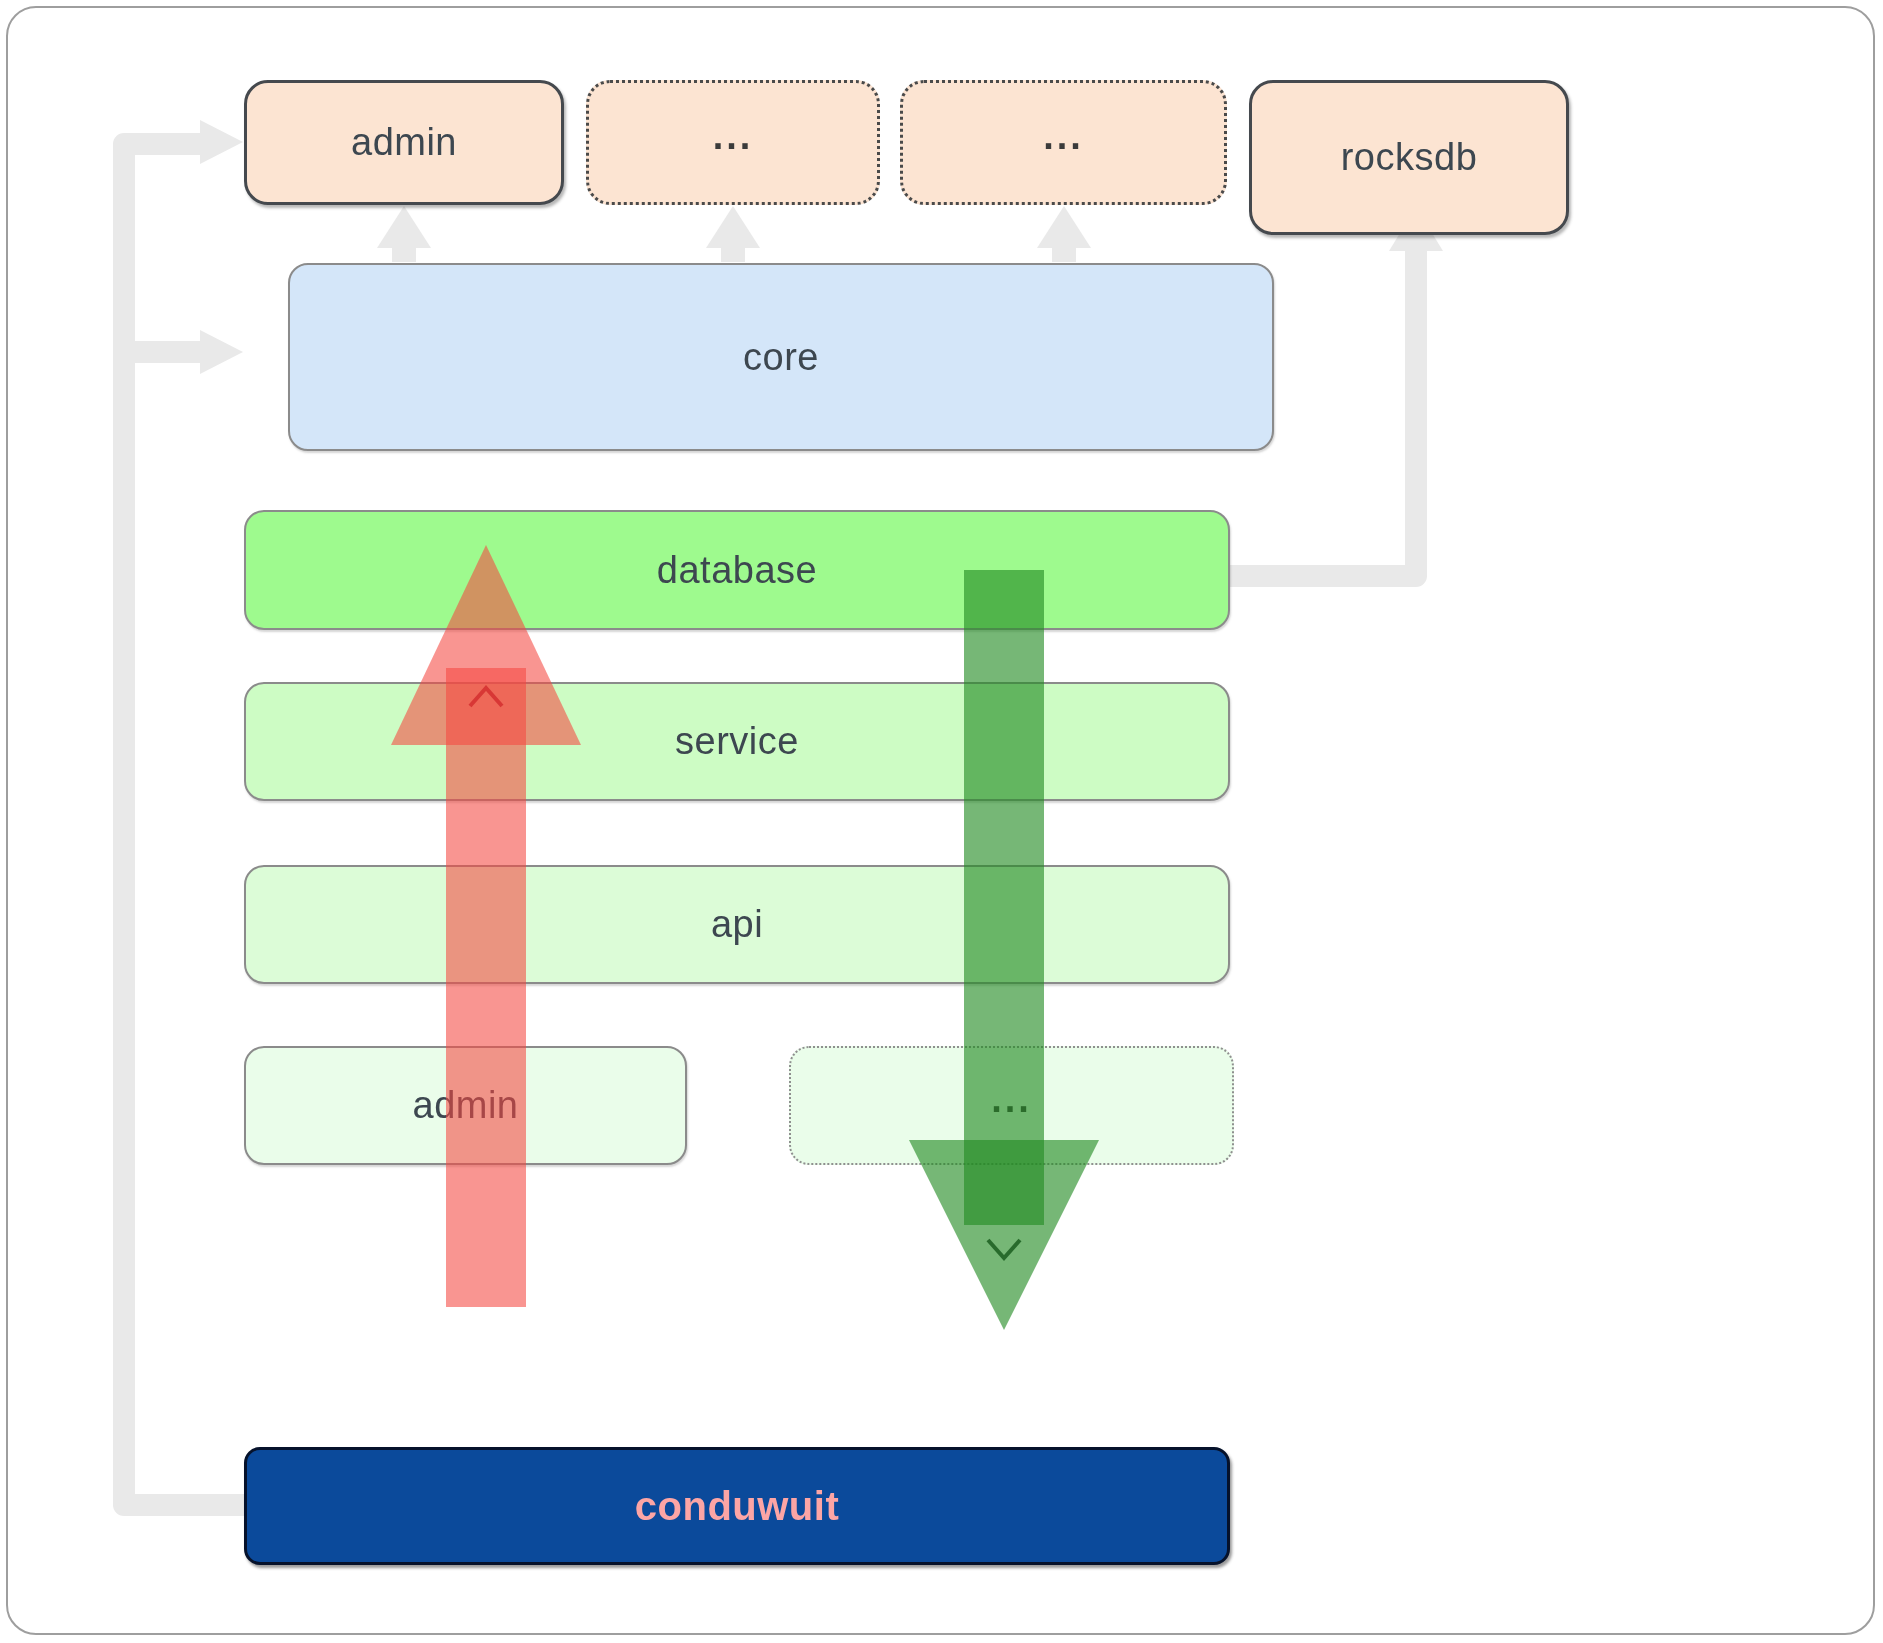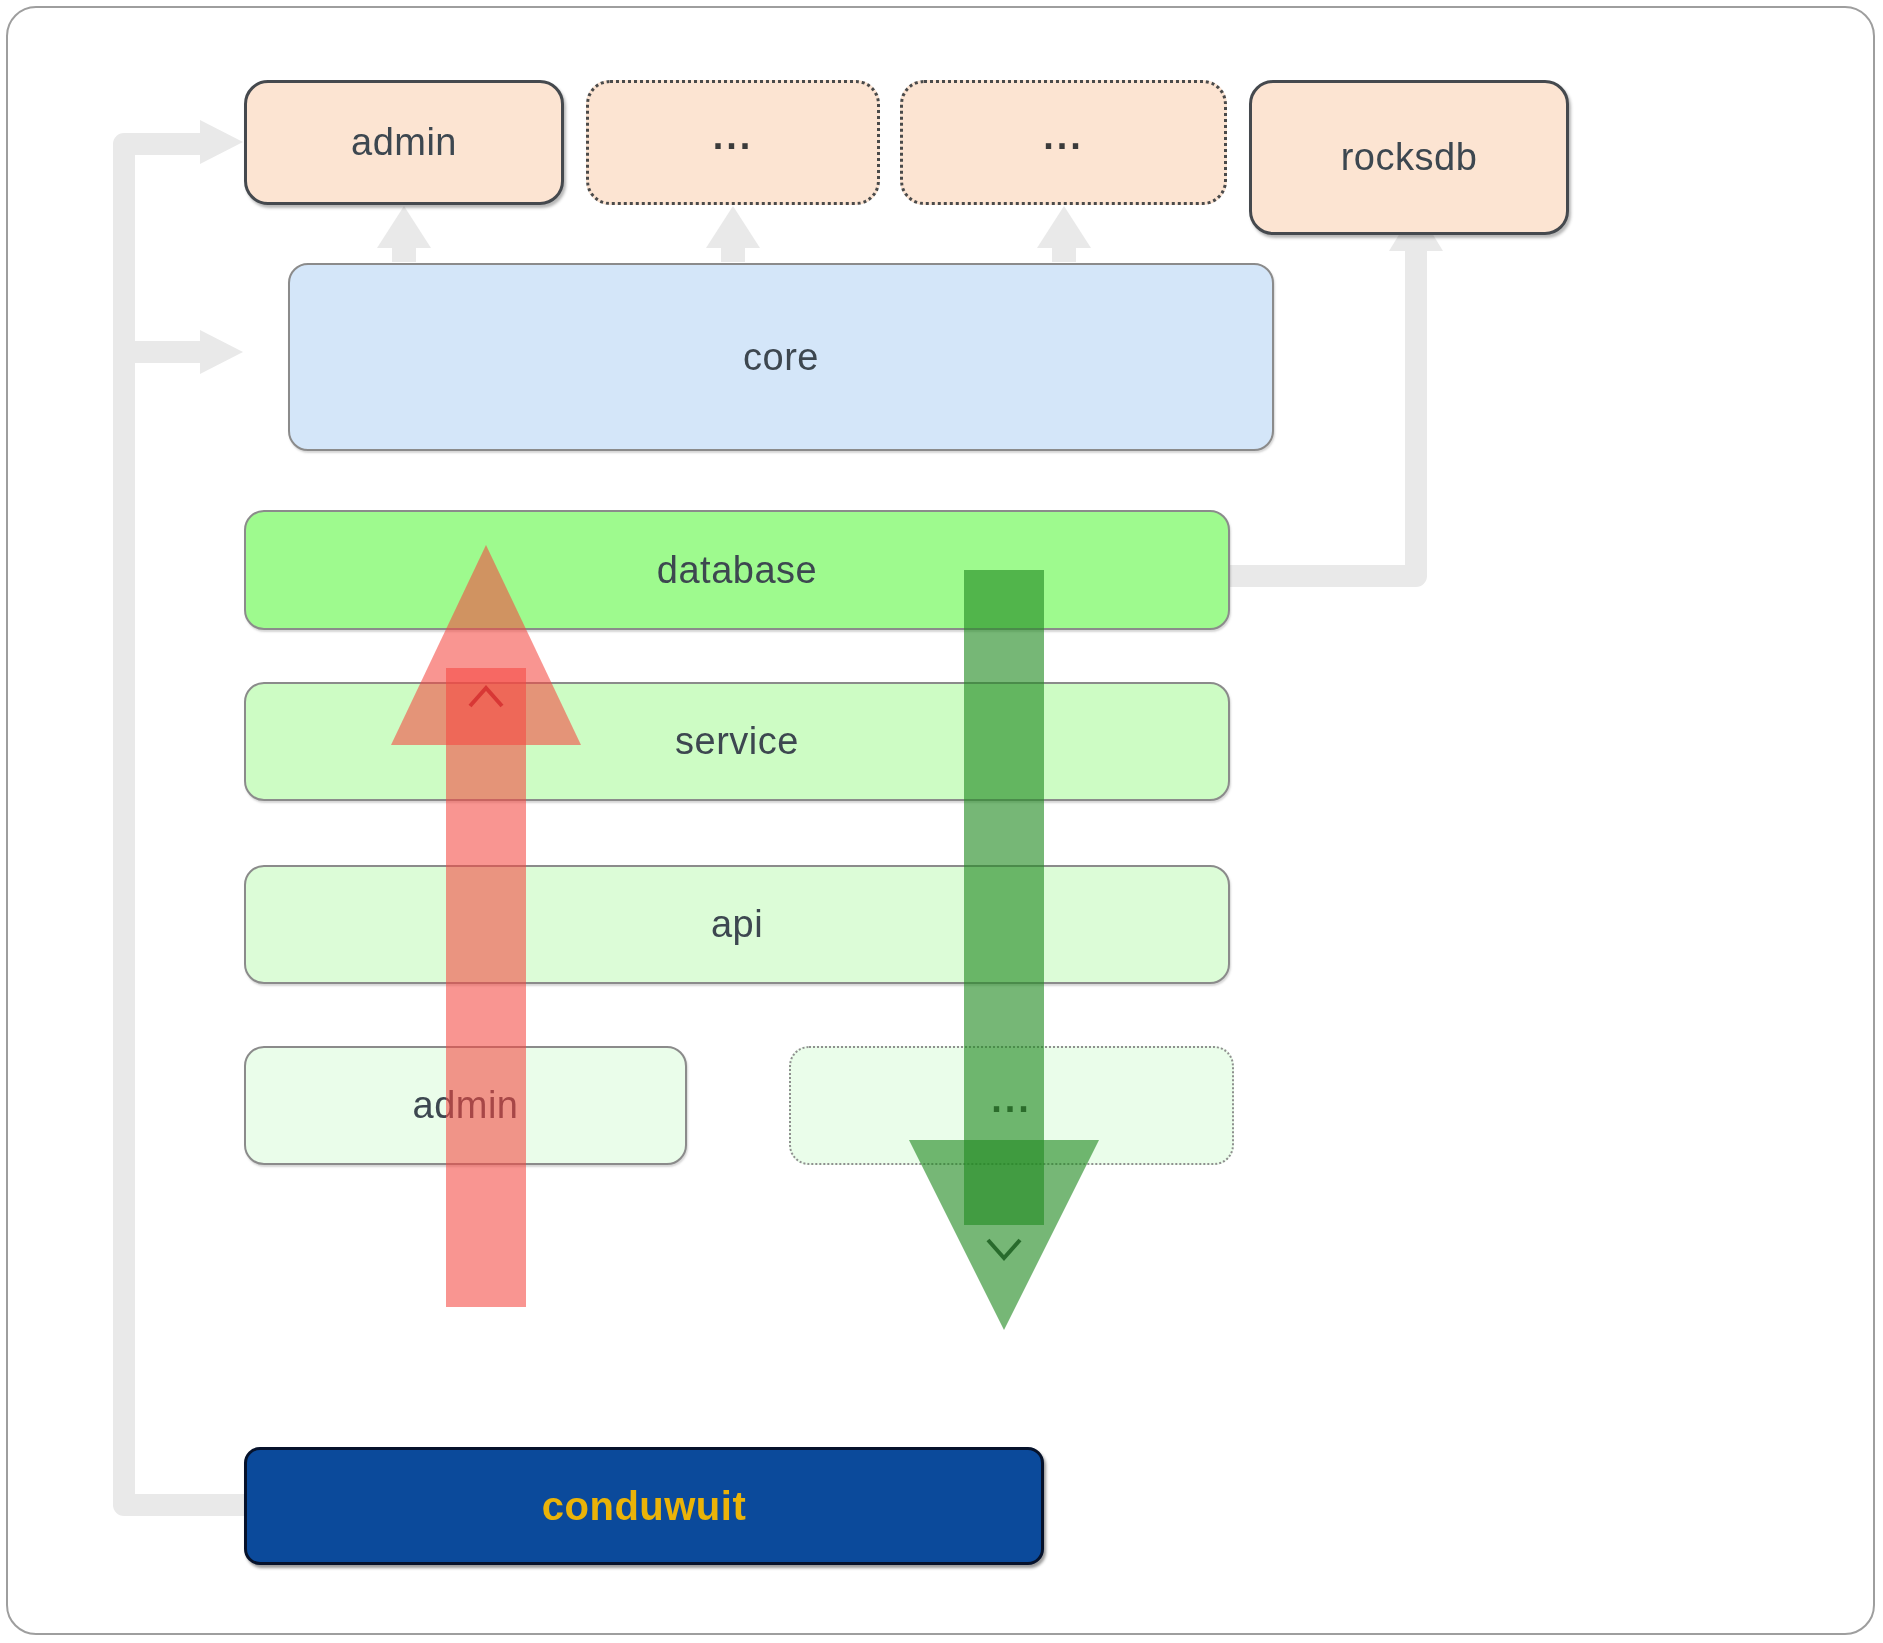--- a/index.html
+++ b/index.html
@@ -37,22 +37,22 @@
   #etop2  {left:900px;top:80px;width:327px;height:125px;}
   #rocksdb{left:1249px;top:80px;width:320px;height:155px;}
   
   #core     {left:244px;top:263px;width:986px;height:188px;margin-left:44px;}
   #database {left:244px;top:510px;width:986px;height:120px;}
   #service  {left:244px;top:682px;width:986px;height:119px;}
   #api      {left:244px;top:865px;width:986px;height:119px;}
   #admin    {left:244px;top:1046px;width:443px;height:119px;}
   #ebottom  {left:789px;top:1046px;width:445px;height:119px;}
   #router   {left:244px;top:1222px;width:986px;height:123px;}
-  #conduwuit{left:244px;top:1447px;width:800px;height:118px;
-             color:#eab308;font-weight:bold;font-size:40px;
+  #conduwuit{left:244px;top:1447px;width:986px;height:118px;
+             color:#fca5a5;font-weight:bold;font-size:40px;
              border:3px solid #06122b;border-radius:16px;
              box-shadow:2px 3px 3px rgba(30,30,30,0.45);}
 
   
   .legend{
     position:absolute;left:1322px;top:921px;width:461px;height:361px;
     box-sizing:border-box;border:3px solid #4e4e4e;
     z-index:4;
   }
   .legend-title{

